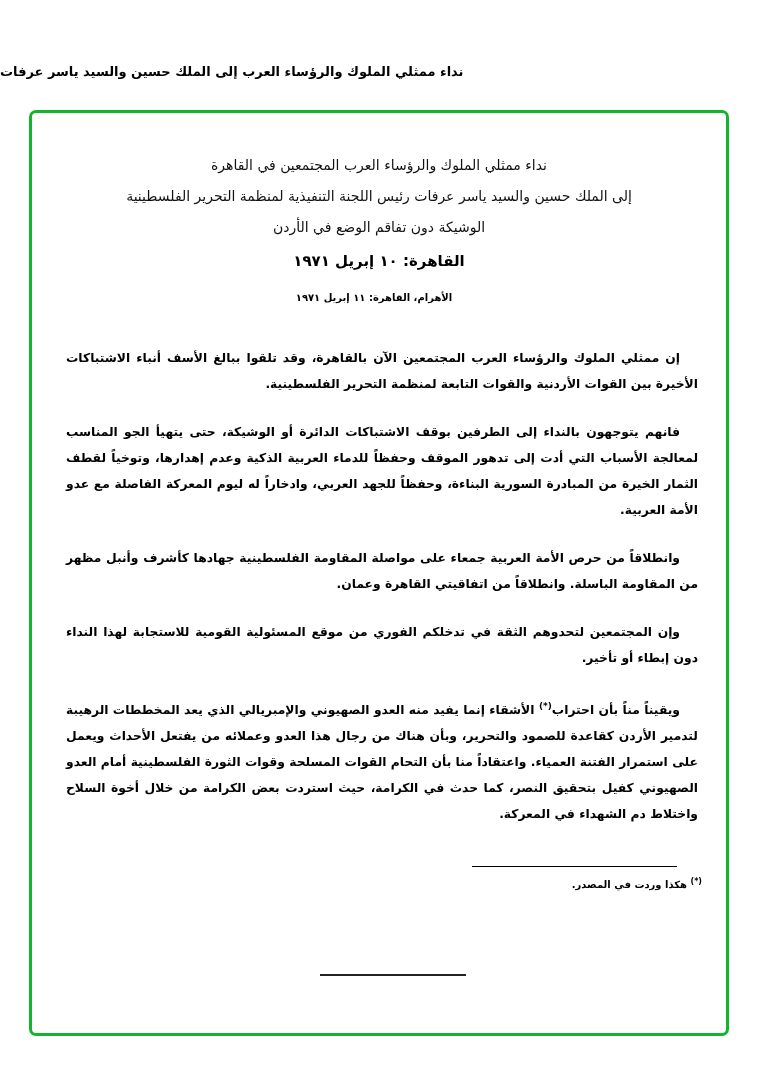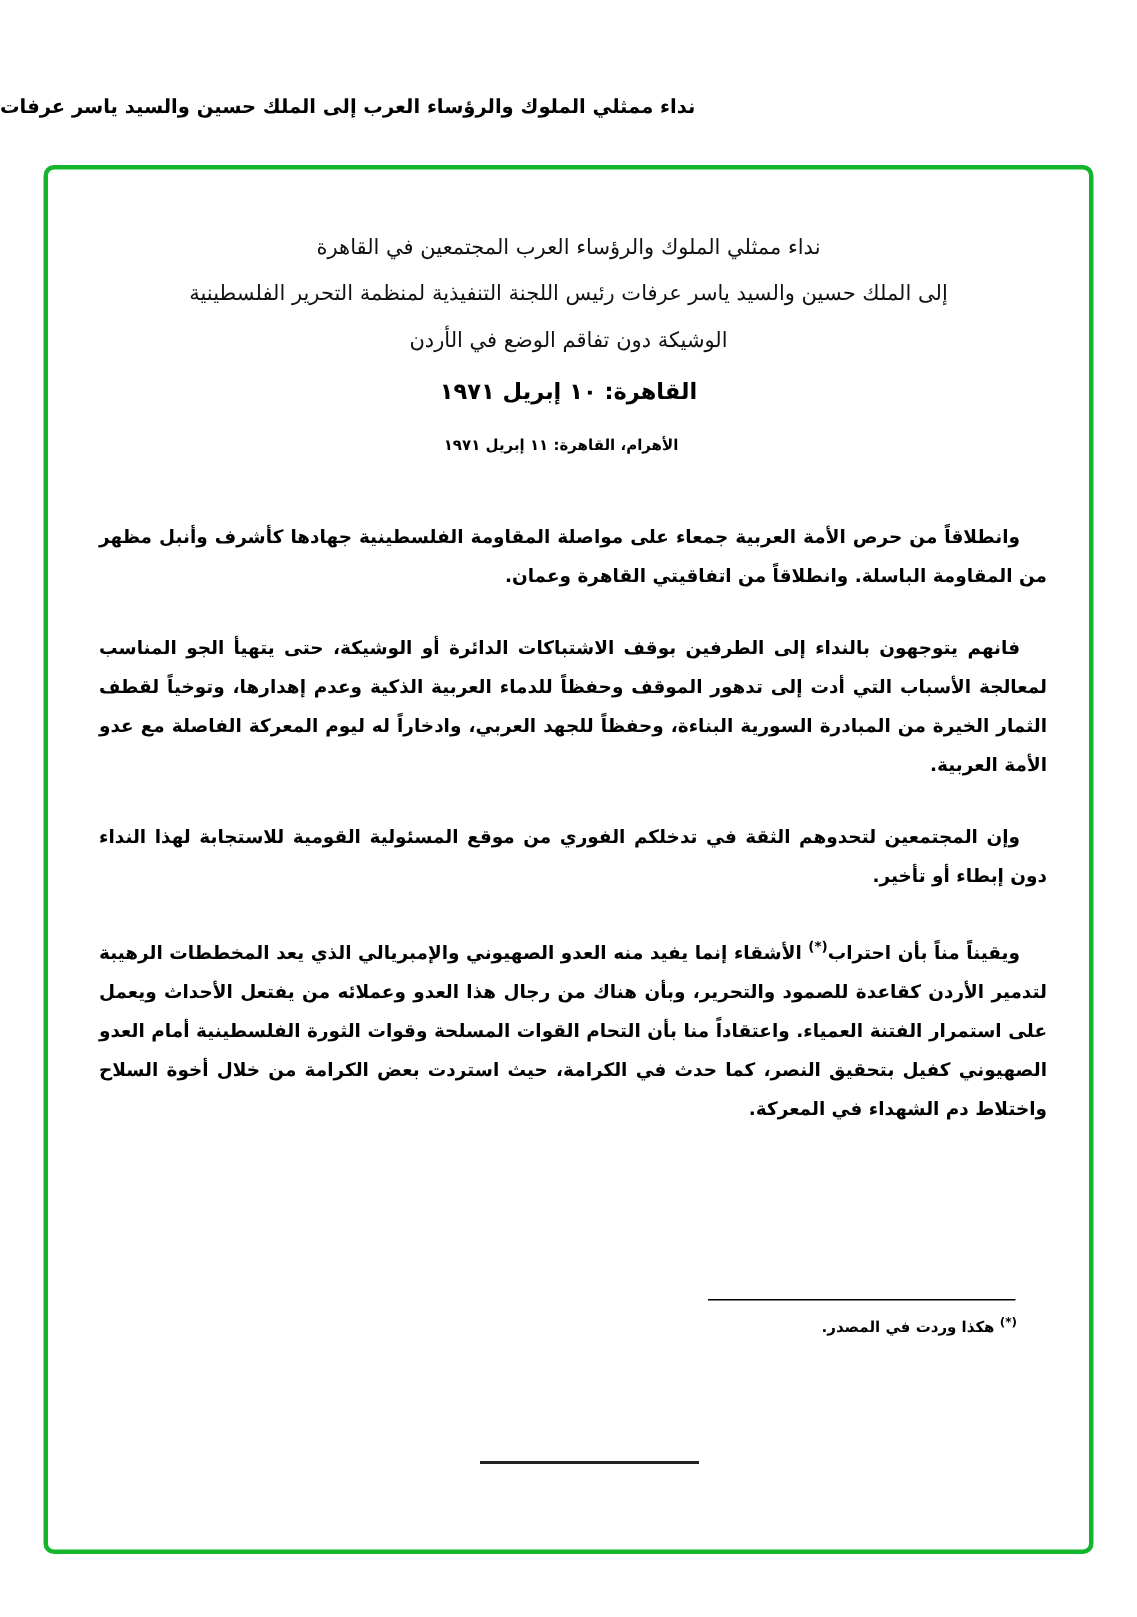--- a/index.html
+++ b/index.html
@@ -5,21 +5,21 @@
   html, body { margin:0; padding:0; background:#ffffff; }
   body { width:758px; height:1078px; position:relative; overflow:hidden; font-family:"DejaVu Sans", sans-serif; color:#000; }
   .doc-header { position:absolute; top:64px; left:0; width:758px; text-align:left; direction:rtl; font-family:"DejaVu Sans", sans-serif; font-weight:bold; font-size:13px; }
   .frame { position:absolute; left:29px; top:110px; width:694px; height:920px; border:3.5px solid #13b52d; border-radius:7px; }
   .title-block { position:absolute; top:150px; left:0; width:758px; direction:rtl; text-align:center; font-family:"DejaVu Sans", sans-serif; font-size:14px; line-height:31px; color:#111; letter-spacing:0.3px; }
   .date-main { position:absolute; top:252px; left:0; width:758px; text-align:center; direction:rtl; font-family:"DejaVu Sans", sans-serif; font-weight:bold; font-size:15px; }
   .date-source { position:absolute; top:292px; left:0; width:748px; text-align:center; direction:rtl; font-family:"DejaVu Sans", sans-serif; font-weight:bold; font-size:10px; }
   .body-text { position:absolute; top:345px; left:66px; width:632px; direction:rtl; text-align:justify; font-family:"DejaVu Sans", sans-serif; font-weight:bold; font-size:12.3px; line-height:26px; }
   .body-text p { margin:0 0 22px 0; text-indent:18px; }
   .footnote-rule { position:absolute; top:866px; left:472px; width:205px; height:1px; background:#000; }
-  .footnote { position:absolute; top:877px; left:448px; width:230px; direction:rtl; text-align:right; font-family:"DejaVu Sans", sans-serif; font-weight:bold; font-size:10px; }
+  .footnote { position:absolute; top:877px; left:472px; width:230px; direction:rtl; text-align:right; font-family:"DejaVu Sans", sans-serif; font-weight:bold; font-size:10px; }
   .footnote sup { font-size:8px; }
   .bottom-rule { position:absolute; top:974px; left:320px; width:146px; height:1.5px; background:#222; }
   sup.marker { font-size:9px; }
 </style>
 </head>
 <body>
 
 <div class="doc-header">نداء ممثلي الملوك والرؤساء العرب إلى الملك حسين والسيد ياسر عرفات</div>
 
 <div class="frame" style="border-color: rgb(19, 181, 45);"></div>
@@ -27,22 +27,23 @@
 <div class="title-block">
   <div>نداء ممثلي الملوك والرؤساء العرب المجتمعين في القاهرة</div>
   <div>إلى الملك حسين والسيد ياسر عرفات رئيس اللجنة التنفيذية لمنظمة التحرير الفلسطينية</div>
   <div>الوشيكة دون تفاقم الوضع في الأردن</div>
 </div>
 
 <div class="date-main">القاهرة: ١٠ إبريل ١٩٧١</div>
 <div class="date-source">الأهرام، القاهرة: ١١ إبريل ١٩٧١</div>
 
 <div class="body-text">
+  <p>إن ممثلي الملوك والرؤساء العرب المجتمعين الآن بالقاهرة، وقد تلقوا ببالغ الأسف أنباء الاشتباكات الأخيرة بين القوات الأردنية والقوات التابعة لمنظمة التحرير الفلسطينية.</p>
+  <p>فانهم يتوجهون بالنداء إلى الطرفين بوقف الاشتباكات الدائرة أو الوشيكة، حتى يتهيأ الجو المناسب لمعالجة الأسباب التي أدت إلى تدهور الموقف وحفظاً للدماء العربية الذكية وعدم إهدارها، وتوخياً لقطف الثمار الخيرة من المبادرة السورية البناءة، وحفظاً للجهد العربي، وادخاراً له ليوم المعركة الفاصلة مع عدو الأمة العربية.</p>
   <p>وانطلاقاً من حرص الأمة العربية جمعاء على مواصلة المقاومة الفلسطينية جهادها كأشرف وأنبل مظهر من المقاومة الباسلة. وانطلاقاً من اتفاقيتي القاهرة وعمان.</p>
-  <p>فانهم يتوجهون بالنداء إلى الطرفين بوقف الاشتباكات الدائرة أو الوشيكة، حتى يتهيأ الجو المناسب لمعالجة الأسباب التي أدت إلى تدهور الموقف وحفظاً للدماء العربية الذكية وعدم إهدارها، وتوخياً لقطف الثمار الخيرة من المبادرة السورية البناءة، وحفظاً للجهد العربي، وادخاراً له ليوم المعركة الفاصلة مع عدو الأمة العربية.</p>
   <p>وإن المجتمعين لتحدوهم الثقة في تدخلكم الفوري من موقع المسئولية القومية للاستجابة لهذا النداء دون إبطاء أو تأخير.</p>
   <p><span>ويقيناً مناً بأن احتراب</span><sup class="marker">(*)</sup><span> الأشقاء إنما يفيد منه العدو الصهيوني والإمبريالي الذي يعد المخططات الرهيبة لتدمير الأردن كقاعدة للصمود والتحرير، وبأن هناك من رجال هذا العدو وعملائه من يفتعل الأحداث ويعمل على استمرار الفتنة العمياء. واعتقاداً منا بأن التحام القوات المسلحة وقوات الثورة الفلسطينية أمام العدو الصهيوني كفيل بتحقيق النصر، كما حدث في الكرامة، حيث استردت بعض الكرامة من خلال أخوة السلاح واختلاط دم الشهداء في المعركة.</span></p>
 </div>
 
 <div class="footnote-rule"></div>
 <div class="footnote"><sup>(*)</sup><span> هكذا وردت في المصدر.</span></div>
 
 <div class="bottom-rule"></div>
 
 </body></html>

